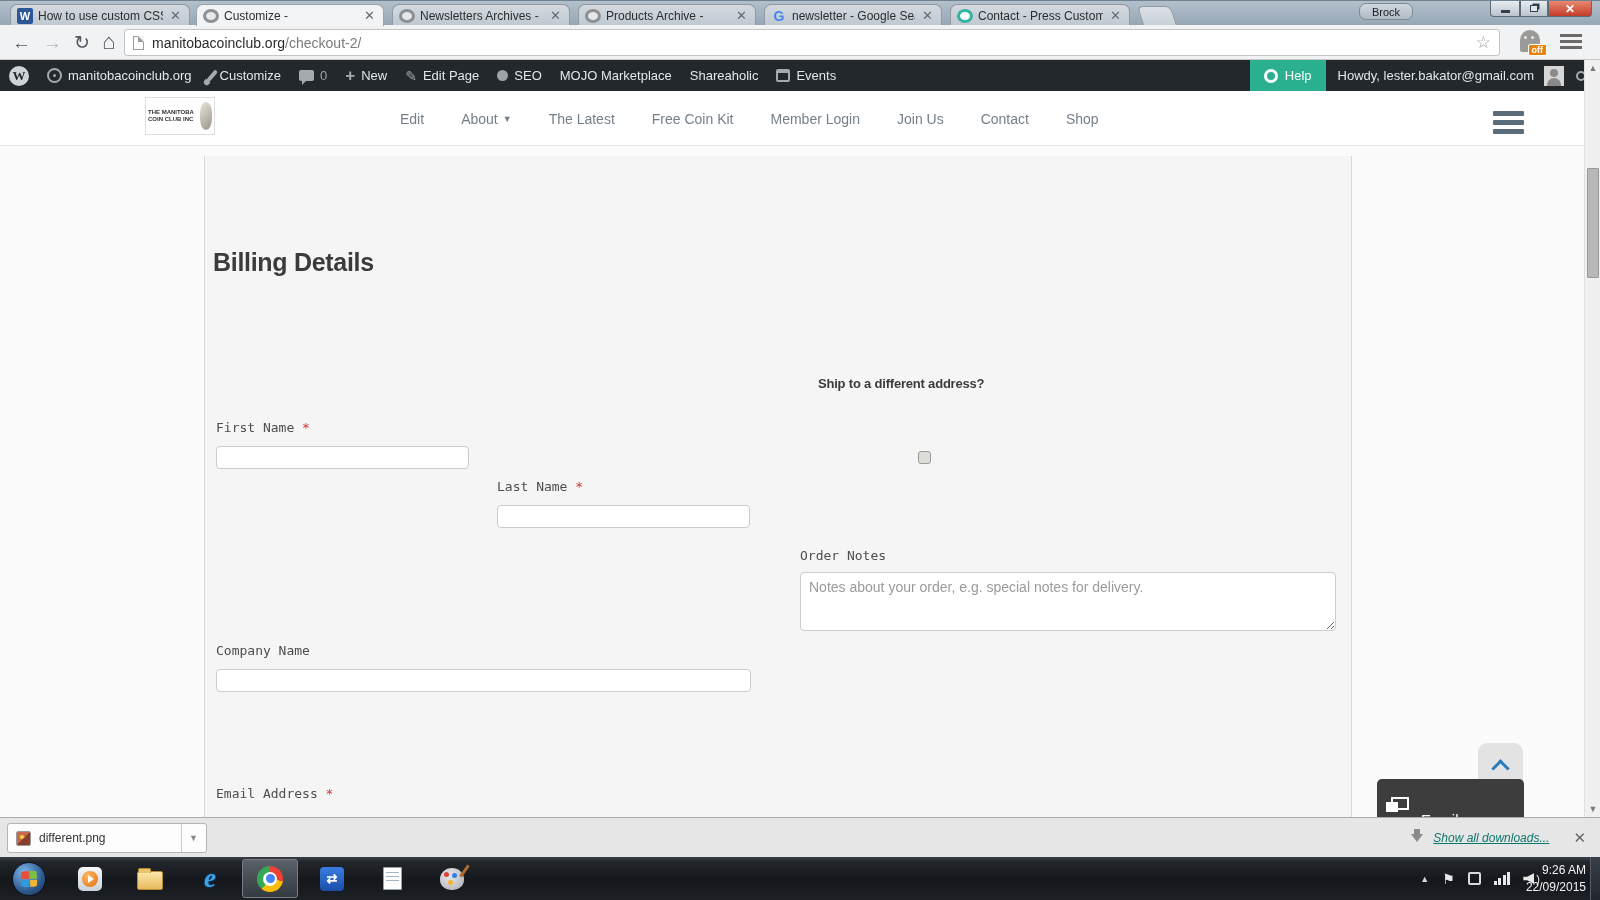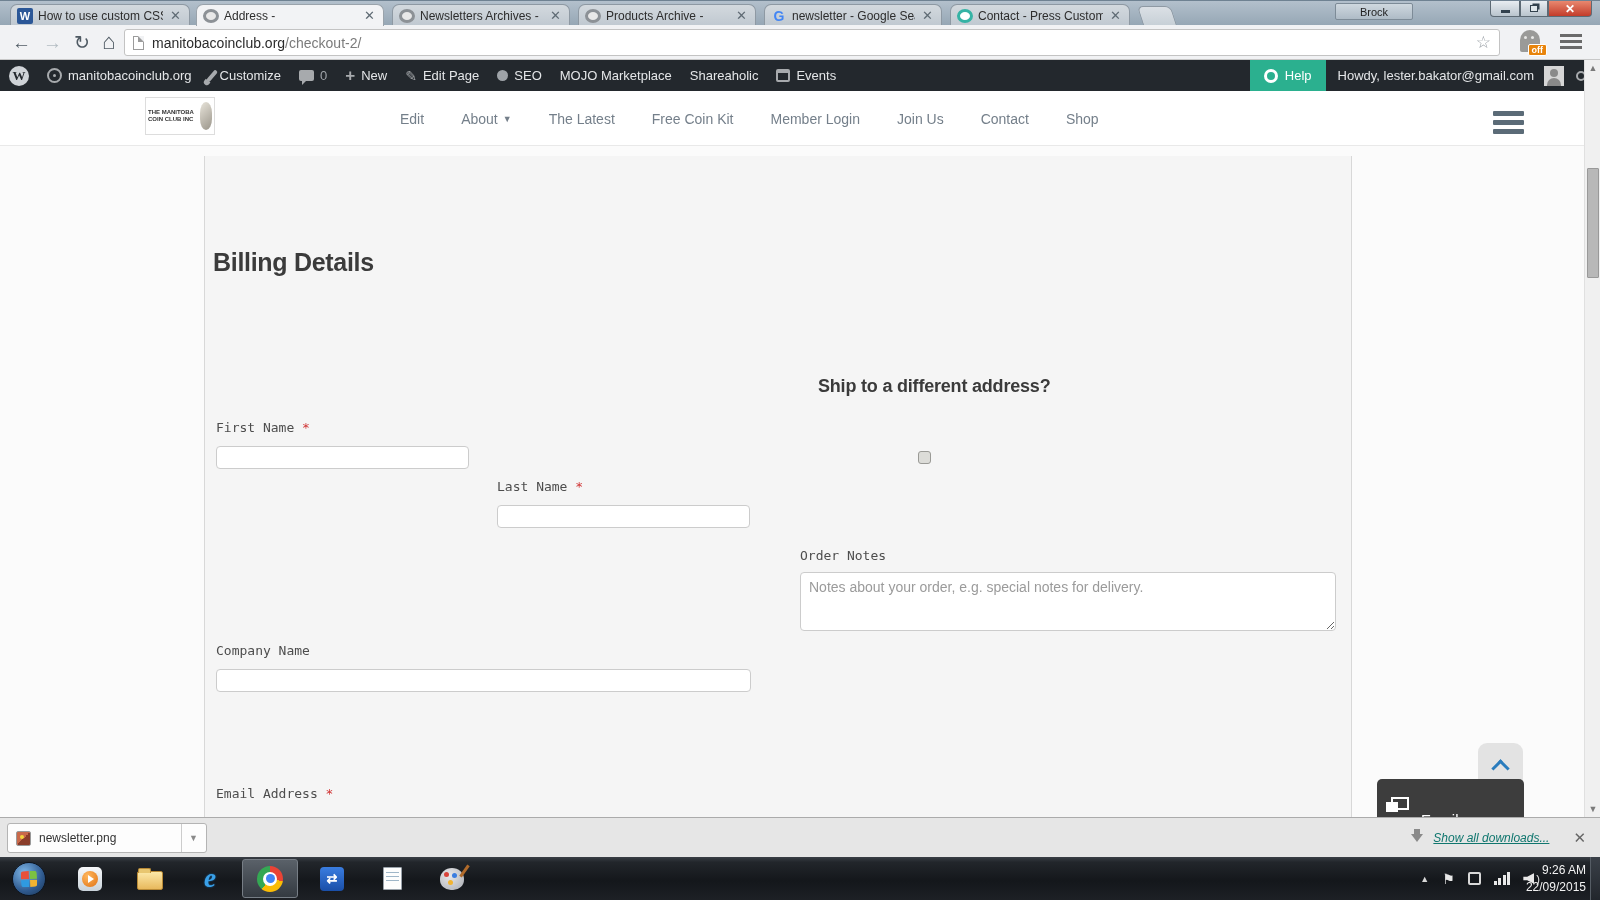--- a/index.html
+++ b/index.html
@@ -16,22 +16,22 @@
   .tab-title { font-size:12px; color:#2d2d2d; white-space:nowrap; overflow:hidden; flex:1; }
   .tab-close { font-size:13px; color:#5e6a73; padding:0 2px; line-height:1; }
   .fav { width:16px; height:16px; flex:0 0 16px; display:flex; align-items:center; justify-content:center; }
   .fav-w { background:#2b5797; color:#fff; font-size:11px; font-weight:bold; border-radius:2px; }
   .fav-site { border:3px solid #8c9196; border-radius:50%; width:14px; height:14px; background:#e8e8e8; }
   .fav-g { color:#4285F4; font-weight:bold; font-size:14px; }
   .fav-customizr { border:3px solid #35b3a5; border-radius:50%; width:14px; height:14px; background:#fff; }
   .newtab-stub { position:absolute; left:1140px; top:5px; width:34px; height:20px;
     background:linear-gradient(#dbe0e5,#c6cfd6); border:1px solid #8e99a3; border-bottom:none;
     border-radius:6px 6px 0 0; transform:skewX(18deg); }
-  .profile-btn { position:absolute; right:187px; top:2px; height:17px; padding:0 24px;
-    background:linear-gradient(#cfd8df,#aebbc6); border:1px solid #7d8b97; border-radius:2px;
+  .profile-btn { position:absolute; right:187px; top:2px; height:17px; padding:0 12px;
+    background:linear-gradient(#cfd8df,#aebbc6); border:1px solid #7d8b97; border-radius:7px;
     font-size:11px; color:#222; display:flex; align-items:center; }
   .winbtns { position:absolute; right:8px; top:0; display:flex; }
   .winbtn { height:16px; border:1px solid #5d6a74; border-top:none; display:flex; align-items:center;
     justify-content:center; background:linear-gradient(#e8edf1,#b9c4cd); color:#32414d; font-size:10px; }
   .winbtn.min { width:30px; border-radius:0 0 0 4px; }
   .winbtn.res { width:28px; }
   .winbtn.close { width:44px; background:linear-gradient(#e8886f,#c33c2a); color:#fff;
     border-radius:0 0 4px 0; font-weight:bold; font-size:12px; }
   .minbar { width:9px; height:3px; background:#32414d; margin-top:6px; }
   .resglyph { width:8px; height:7px; border:1px solid #32414d; background:#dfe6ea; box-shadow:2px -2px 0 -0.5px #32414d; }
@@ -101,21 +101,21 @@
   
   .page { position:absolute; left:0; top:156px; width:1600px; height:671px; background:#fbfbfb; }
   .content-panel { position:absolute; left:204px; top:0; width:1148px; height:671px; background:#f5f5f5;
     border-left:1px solid #d8d8d8; border-right:1px solid #d8d8d8; }
   .billing-h { position:absolute; left:213px; top:92px; font-size:25px; font-weight:bold; color:#3b3b3b;
     letter-spacing:-0.3px; }
   .flabel { position:absolute; font-family:"DejaVu Sans Mono", monospace; font-size:13px; color:#4d4d4d; }
   .req { color:#d03333; }
   .finput { position:absolute; height:23px; background:#fff; border:1px solid #ccc; border-radius:4px;
     padding:0 6px; font-size:13px; }
-  .ship-q { position:absolute; left:818px; top:220px; font-size:18px; font-weight:bold; color:#3b3b3b; letter-spacing:-0.2px; }
+  .ship-q { position:absolute; left:818px; top:220px; font-size:13px; font-weight:bold; color:#3b3b3b; letter-spacing:-0.2px; }
   .ship-cb { position:absolute; left:918px; top:295px; width:13px; height:13px; appearance:none;
     background:#dcdcd8; border:1px solid #9a9a96; border-radius:3px; }
   .order-ta { position:absolute; left:800px; top:416px; width:536px; height:59px; background:#fff;
     border:1px solid #ccc; border-radius:4px; padding:6px 8px; font-family:"Liberation Sans", sans-serif;
     font-size:14px; color:#333; resize:both; }
   .order-ta::placeholder { color:#9b9b9b; }
   .scrolltop { position:absolute; left:1478px; top:587px; width:45px; height:45px; background:#e3e3e3;
     border-radius:9px; display:flex; align-items:center; justify-content:center; }
   .chev-up { width:13px; height:13px; border-top:3px solid #2a7cbd; border-right:3px solid #2a7cbd;
     transform:rotate(-45deg); margin-top:6px; }
@@ -190,21 +190,21 @@
 <div class="screen">
 
   <div class="tabstrip">
     <div class="tab" style="left:10px;width:180px">
       <span class="fav fav-w">W</span>
       <span class="tab-title">How to use custom CSS to</span>
       <span class="tab-close">✕</span>
     </div>
     <div class="tab active" style="left:196px;width:188px">
       <span class="fav fav-site"></span>
-      <span class="tab-title">Address -</span>
+      <span class="tab-title">Customize -</span>
       <span class="tab-close">✕</span>
     </div>
     <div class="tab" style="left:392px;width:178px">
       <span class="fav fav-site"></span>
       <span class="tab-title">Newsletters Archives -</span>
       <span class="tab-close">✕</span>
     </div>
     <div class="tab" style="left:578px;width:178px">
       <span class="fav fav-site"></span>
       <span class="tab-title">Products Archive -</span>
@@ -361,21 +361,21 @@
 
   <div class="pscroll">
     <span class="arr" style="top:0">▲</span>
     <span class="thumb"></span>
     <span class="arr" style="bottom:0">▼</span>
   </div>
 
   <div class="dlbar">
     <div class="dlchip">
       <span class="png-ico"></span>
-      <span class="dlname">newsletter.png</span>
+      <span class="dlname">different.png</span>
       <span class="dlcaret">▼</span>
     </div>
     <div class="dl-right">
       <span class="dl-arrow"></span>
       <a class="showall">Show all downloads...</a>
       <span class="dl-close">✕</span>
     </div>
   </div>
 
   <div class="taskbar">

